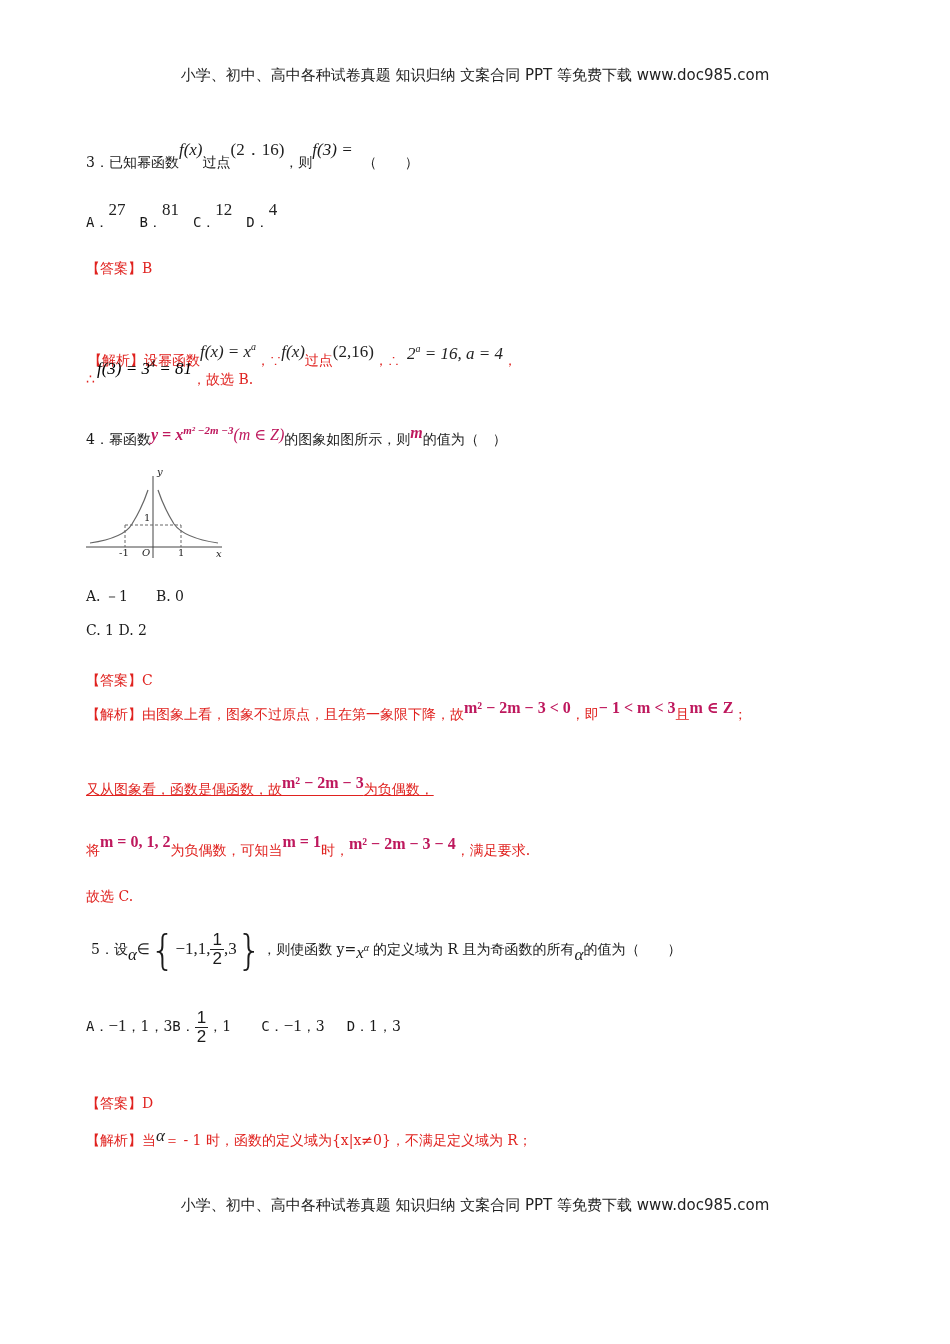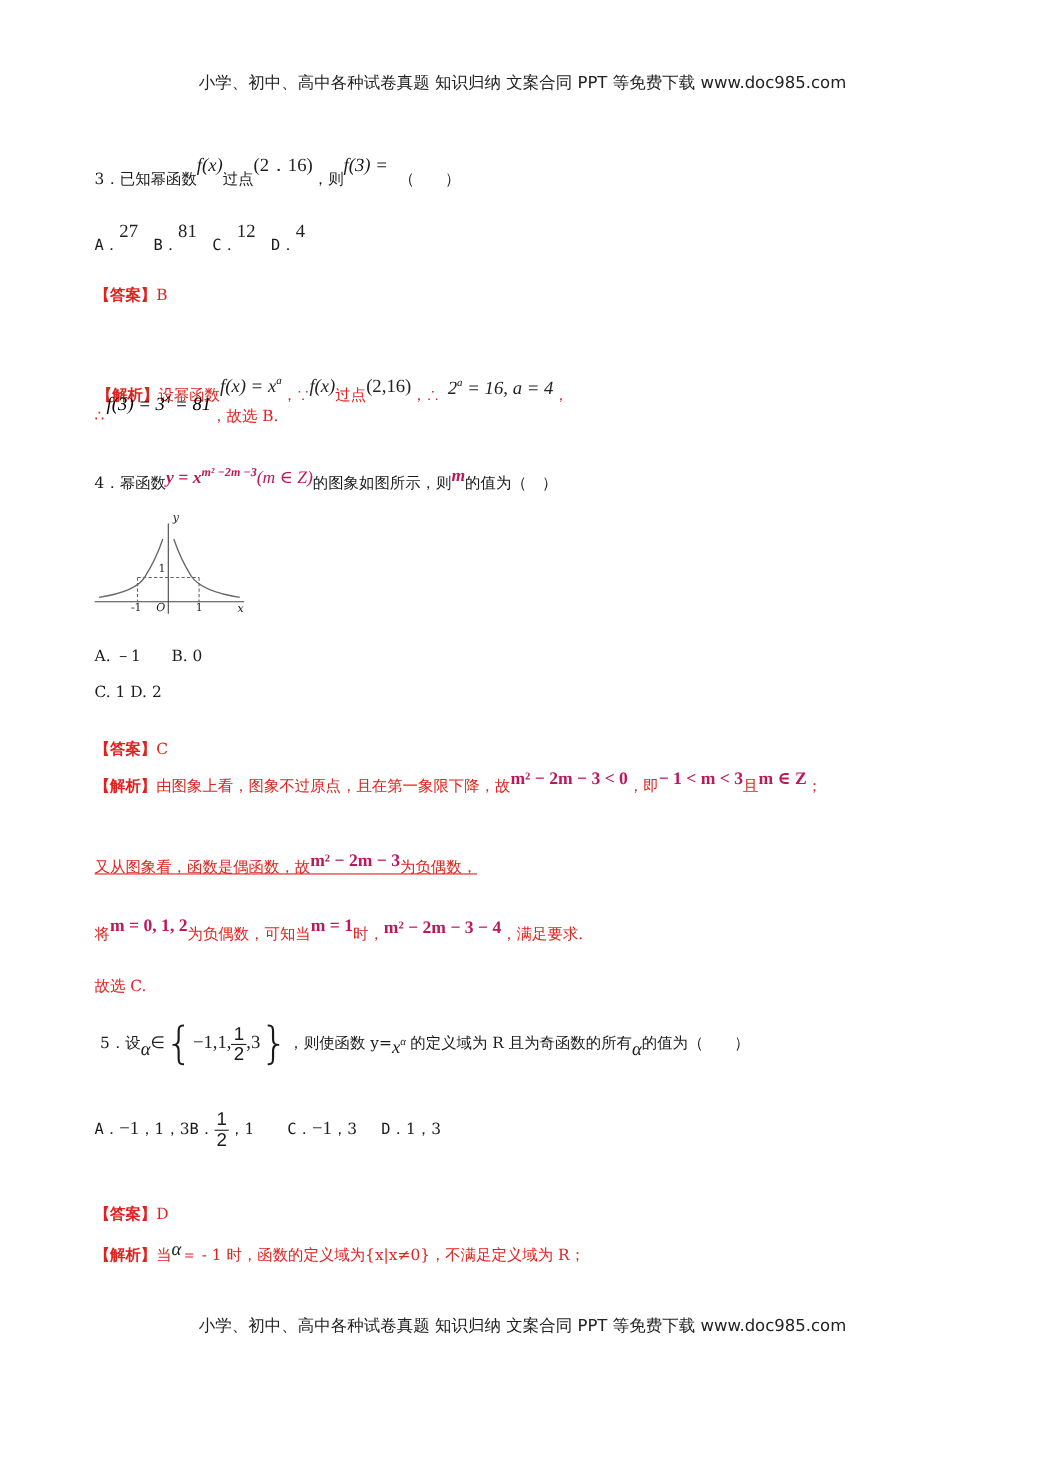--- a/index.html
+++ b/index.html
@@ -7,21 +7,21 @@
          font-family: "DejaVu Serif", "Liberation Serif", serif; color: #1a1a1a; }
   .abs { position: absolute; white-space: nowrap; }
   .banner { font-family: "DejaVu Sans", "Liberation Sans", sans-serif; font-size: 15px; color: #222; left: 0; width: 950px; text-align: center; }
   .q { font-size: 14px; color: #1a1a1a; }
   .red { color: #e0221f; }
   .math { font-family: "Liberation Serif", "DejaVu Serif", serif; font-style: italic; font-size: 17px; }
   .mathb { font-family: "Liberation Serif", "DejaVu Serif", serif; font-weight: bold; font-size: 16px; color: #be185d; }
   .sup { font-size: 10px; vertical-align: super; }
   .opt { font-family: Liberation Serif, serif; font-size: 17px; color: #222; }
   .lbl { font-family: "DejaVu Sans Mono", monospace; font-size: 14px; }
-  .brk { font-weight: bold; }
+  .brk { font-weight: normal; }
   .graph { position: absolute; left: 84px; top: 468px; width: 142px; height: 96px; }
   .frac { display: inline-block; vertical-align: middle; text-align: center; font-family: "Liberation Sans", sans-serif; font-size: 17px; line-height: 18px; }
   .frac .num { display: block; border-bottom: 1px solid #222; padding: 0 2px; }
   .frac .den { display: block; }
   .brace { font-size: 40px; font-family: "DejaVu Sans", sans-serif; font-weight: 200; vertical-align: middle; line-height: 40px; }
 </style>
 </head>
 <body>
 
 <div class="abs banner" style="top:66px;">小学、初中、高中各种试卷真题 知识归纳 文案合同 PPT 等免费下载   www.doc985.com</div>

